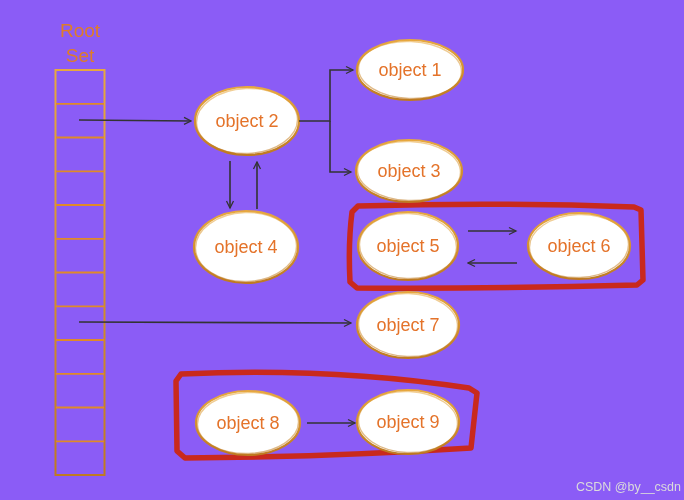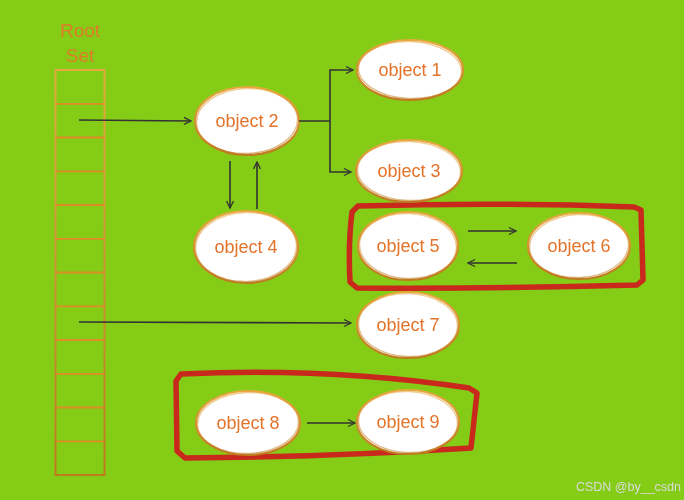--- a/index.html
+++ b/index.html
@@ -1,16 +1,16 @@
 <!DOCTYPE html>
 <html><head>
 <meta charset="utf-8">
 <style>
   html,body{margin:0;padding:0;background:#ffffff;}
-  .stage{position:relative;width:684px;height:500px;background:#84cc16;overflow:hidden;}
+  .stage{position:relative;width:684px;height:500px;background:#8b5cf6;overflow:hidden;}
   svg{display:block;}
   .node{fill:#ffffff;stroke:url(#orangeGrad);stroke-width:2.2;}
   .node-sketch{fill:none;stroke:url(#orangeGrad);stroke-width:1.4;opacity:.55;}
   .label{fill:#e4732a;font-family:"Liberation Sans",sans-serif;font-size:18px;text-anchor:middle;}
   .root-label{fill:#df7c28;font-family:"Liberation Sans",sans-serif;font-size:19px;text-anchor:middle;}
   .rootframe{fill:none;stroke:url(#orangeGrad);stroke-width:2;}
   .rootline{stroke:#e08a28;stroke-width:1.8;}
   .edge{stroke:#333333;stroke-width:1.6;fill:none;}
   .redbox{stroke:#c9291d;stroke-width:5.5;fill:none;stroke-linejoin:round;stroke-linecap:round;}
   .watermark{fill:#dbdbdb;font-family:"Liberation Sans",sans-serif;font-size:12.5px;text-anchor:end;}

